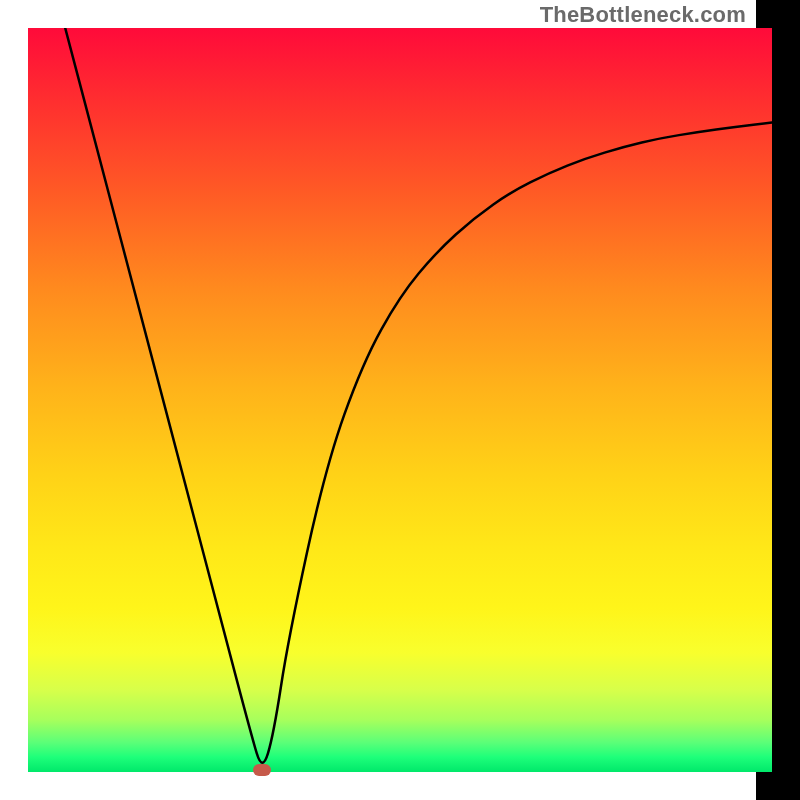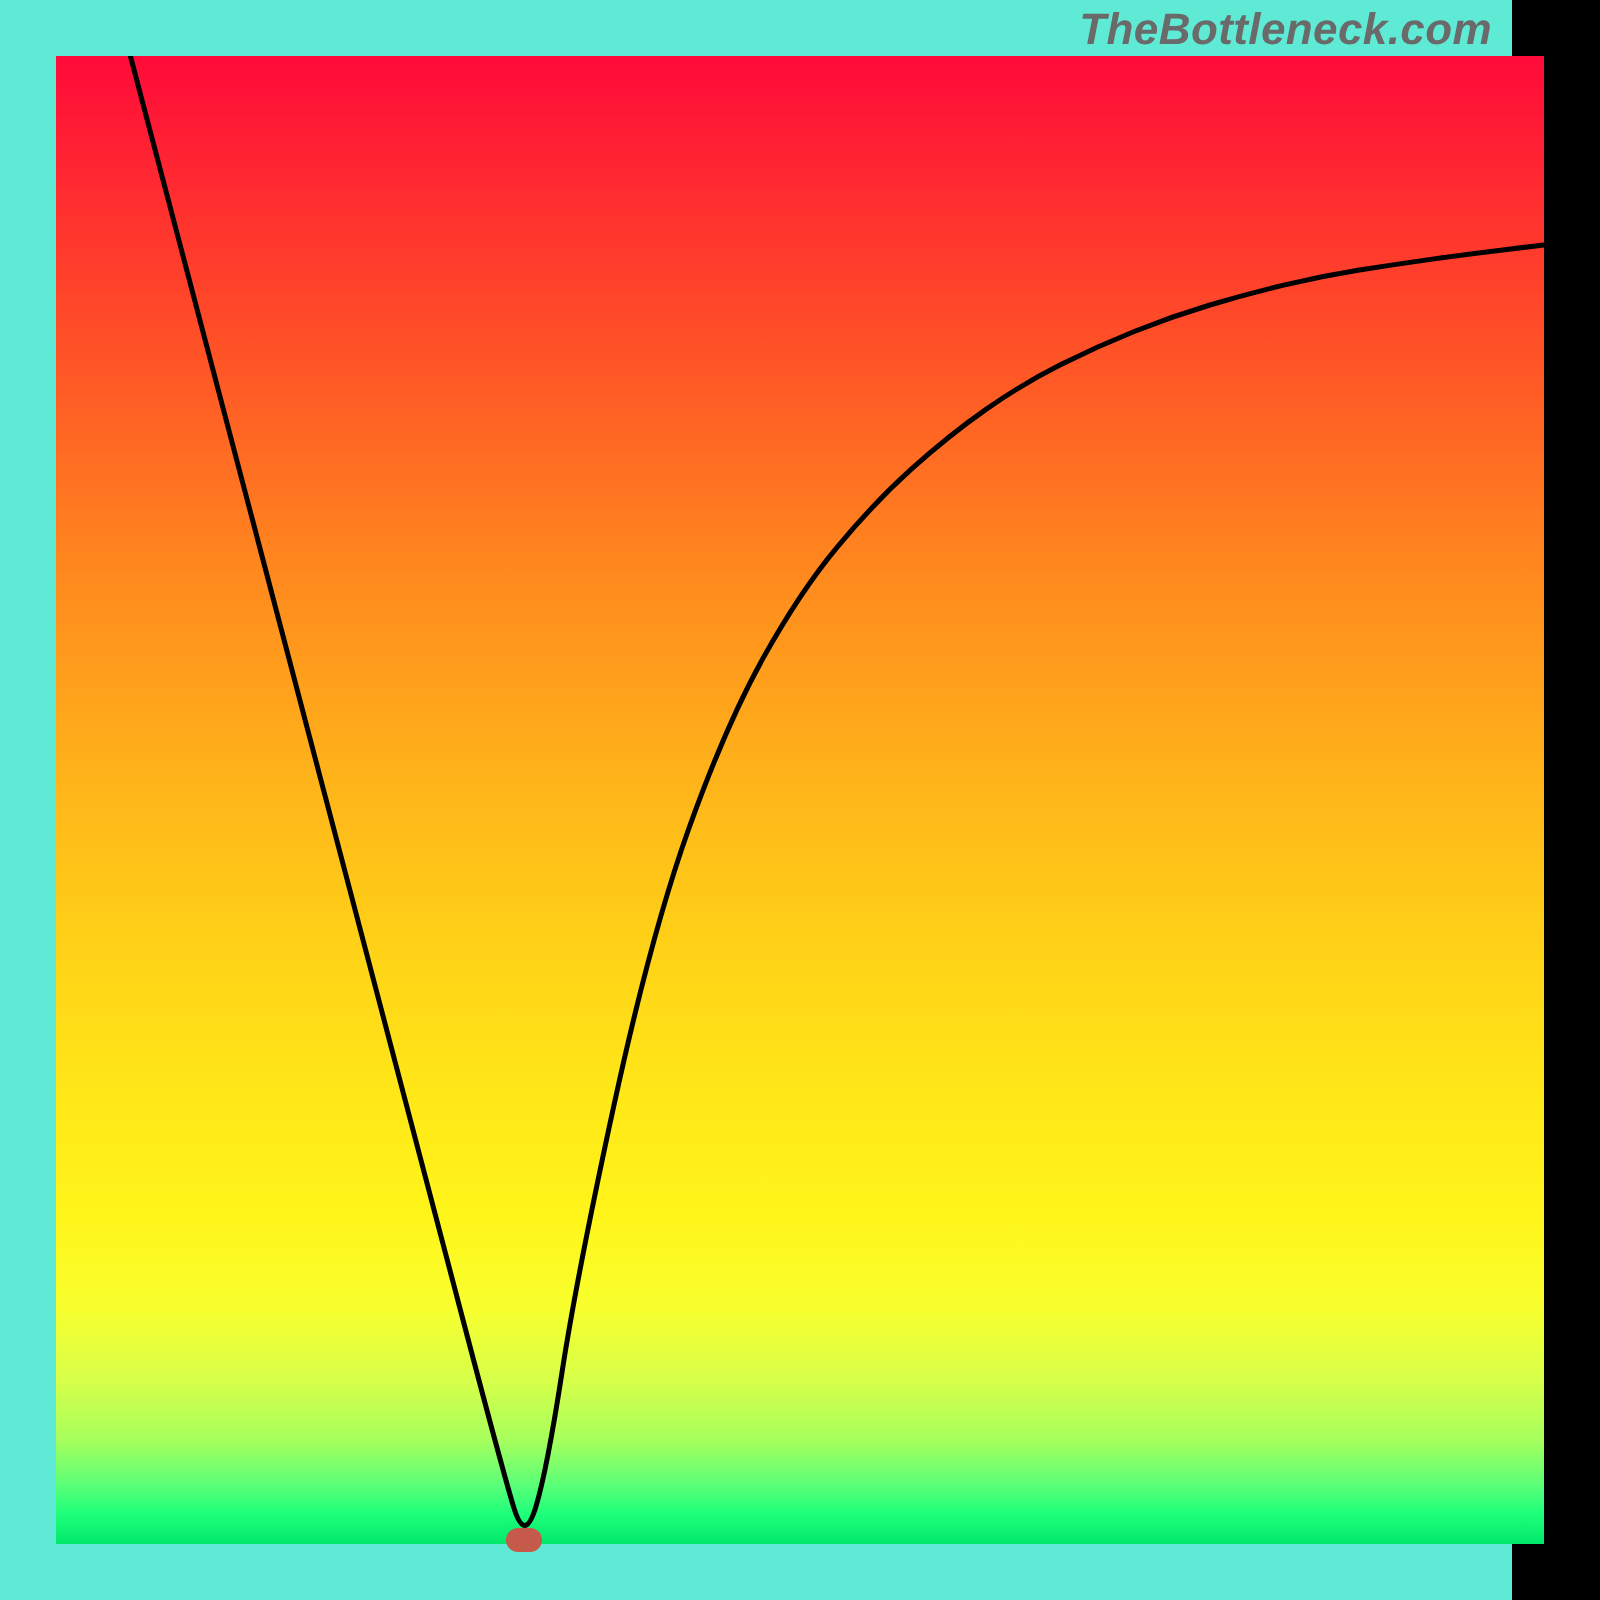--- a/index.html
+++ b/index.html
@@ -1,22 +1,21 @@
 <!DOCTYPE html>
 <html><head>
 <meta charset="utf-8">
 <style>
   * { margin: 0; padding: 0; box-sizing: border-box; }
   html, body { width: 800px; height: 800px; overflow: hidden; background: #000; }
   .frame {
     width: 756px;
     height: 800px;
-    background: #5eead4;
+    background: #ffffff;
     position: relative;
-    font-style: italic;
   }
   .plot-area {
     position: absolute;
     left: 28px;
     top: 28px;
     width: 744px;
     height: 744px;
     background: linear-gradient(to bottom,
       #ff0a3a 0%,
       #ff2f2f 10%,

